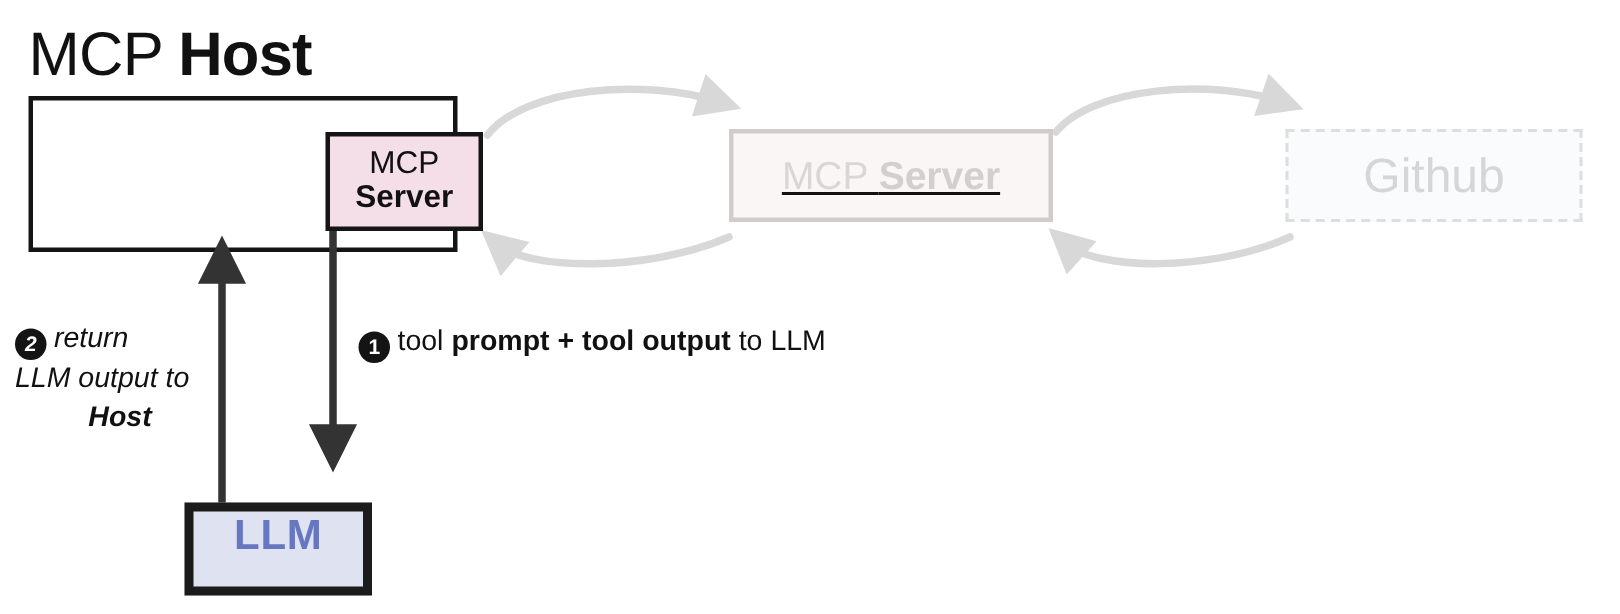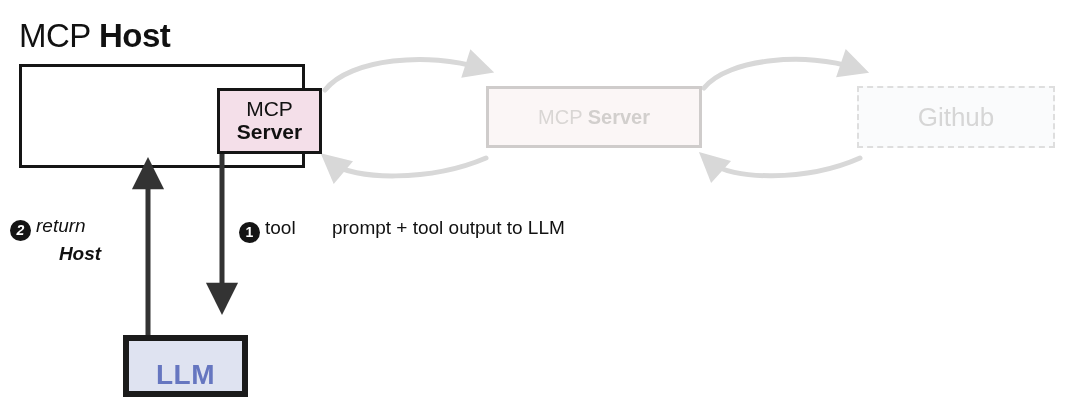--- a/index.html
+++ b/index.html
@@ -17,21 +17,21 @@
     height: 409px;
     background: #ffffff;
     overflow: hidden;
   }
 
   
   .host-title {
     position: absolute;
     left: 19px;
     top: 17px;
-    font-size: 33px;
+    font-size: 41px;
     line-height: 38px;
     letter-spacing: -0.5px;
     white-space: nowrap;
     color: #111111;
   }
   .host-title .w-reg { font-weight: 400; }
   .host-title .w-bold { font-weight: 700; }
 
   
   .host-box {
@@ -80,56 +80,56 @@
     width: 216px;
     height: 62px;
     border: 3px solid #cfcccb;
     box-sizing: border-box;
     background: #fbf6f6;
     display: flex;
     align-items: center;
     justify-content: center;
     white-space: nowrap;
   }
-  .server-box .txt { font-size: 20px; letter-spacing: 0px; }
+  .server-box .txt { font-size: 26px; letter-spacing: 0px; text-decoration: underline; }
   .server-box .w-reg { font-weight: 400; color: #d9d6d4; }
   .server-box .w-bold { font-weight: 700; color: #d2cfcd; }
 
   
   .github-box {
     position: absolute;
     left: 857px;
     top: 86px;
     width: 198px;
     height: 62px;
     border: 2px dashed #dedede;
     box-sizing: border-box;
     background: #fafbfc;
     display: flex;
     align-items: center;
     justify-content: center;
   }
   .github-box .txt {
-    font-size: 26px;
+    font-size: 32px;
     font-weight: 400;
     color: #d6d6d6;
   }
 
   
   .llm-box {
     position: absolute;
     left: 123px;
     top: 335px;
     width: 125px;
     height: 62px;
     border: 6px solid #1b1b1b;
     box-sizing: border-box;
     background: #dfe3f1;
     display: flex;
-    align-items: flex-end;
+    align-items: flex-start;
     justify-content: center;
   }
   .llm-box .txt {
     font-size: 28px;
     font-weight: 700;
     color: #6676c0;
     letter-spacing: 0.5px;
   }
 
   
@@ -142,21 +142,21 @@
     pointer-events: none;
   }
 
   
   .anno {
     position: absolute;
     font-size: 19px;
     line-height: 26px;
     color: #111111;
   }
-  .anno .w-bold { font-weight: 400; margin-left: 31px; }
+  .anno .w-bold { font-weight: 700; }
   .anno .w-reg { font-weight: 400; }
 
   .anno-2 {
     left: 10px;
     top: 213px;
     width: 200px;
     font-style: italic;
   }
   .anno-1 {
     left: 239px;
@@ -227,20 +227,21 @@
   <div class="github-box">
     <span class="txt">Github</span>
   </div>
 
   <div class="llm-box">
     <span class="txt">LLM</span>
   </div>
 
   <div class="anno anno-2">
     <span class="badge">2</span><span class="w-reg">return</span>
+    <span class="line2 w-reg">LLM output to</span>
     <span class="line3">Host</span>
   </div>
 
   <div class="anno anno-1">
     <span class="badge">1</span><span class="w-reg">tool </span><span class="w-bold">prompt + tool output</span><span class="w-reg"> to LLM</span>
   </div>
 
 </div>
 
 </body></html>

